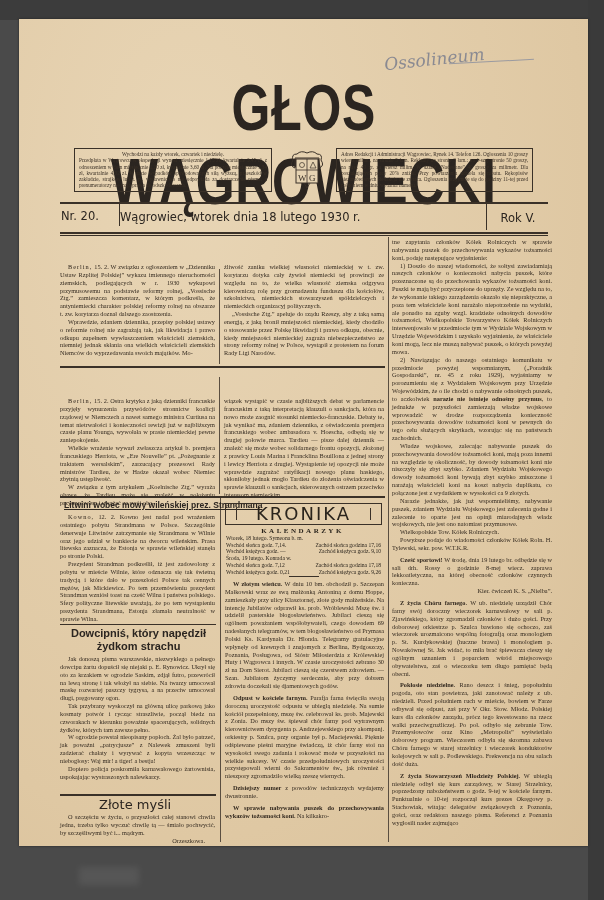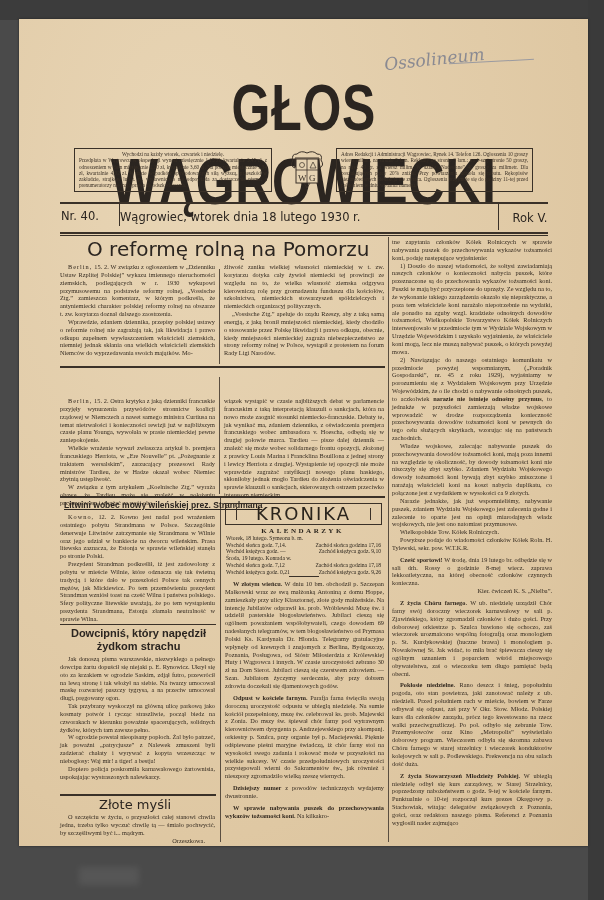--- a/index.html
+++ b/index.html
@@ -33,21 +33,21 @@
   .infobox.right { left:336px; top:148px; width:197px; height:44px; }
   .infobox .first { text-align:center; display:block; }
   .emblem { position:absolute; left:286px; top:150px; width:40px; height:42px; }
   .dateline {
     position:absolute; left:60px; top:202px; width:488px; height:28px;
     border-top:2px solid #3a3128; border-bottom:2px solid #3a3128;
     font-family:"DejaVu Sans", sans-serif; font-size:11.5px; color:#2b2520;
   }
   .dateline .nr { position:absolute; left:0; top:5px; width:58px; border-right:1px solid #3a3128; height:22px; top:0; line-height:24px; padding-left:1px;}
   .dateline .mid { position:absolute; left:60px; top:0; width:424px; line-height:22px; text-align:left; }
-  .dateline .rok { position:absolute; left:426px; top:0; width:62px; height:26px; border-left:1px solid #3a3128; line-height:28px; text-align:center;margin-left:12px; }
+  .dateline .rok { position:absolute; left:426px; top:0; width:62px; height:26px; border-left:1px solid #3a3128; line-height:28px; text-align:center; }
   .rule2 { position:absolute; left:60px; top:233px; width:488px; height:1px; background:#3a3128; }
   .vline { position:absolute; width:1px; background:#5a4e40; }
   .h-sans { font-family:"DejaVu Sans", sans-serif; color:#2b2520; position:absolute; white-space:nowrap; }
   .col { position:absolute; font-size:6.3px; line-height:7.85px; text-align:justify; color:#33291f; }
   .col p { margin:0; text-indent:8px; }
   .col p.noind { text-indent:0; }
   .col b { font-weight:bold; }
   .spaced { letter-spacing:1px; }
   .sep { position:absolute; height:2px; background:#3a3128; }
   .kronika {
@@ -92,32 +92,31 @@
       <path d="M23 18 L26 12 L29 18Z" fill="none" stroke="#3a3128" stroke-width="0.7"></path>
       <path d="M17 33 L20 38 L23 33" fill="none" stroke="#3a3128" stroke-width="0.8"></path>
     </svg>
   </div>
 
   <div class="infobox right" style="left:317px; top:129px;">
     <span>Adres Redakcji i Administracji Wągrowiec, Rynek 14. Telefon 126. Ogłoszenia 10 groszy wiersz milim., na stronie 5 łam. Reklamy na stronie 3 łam.: na 1-szej stronie 50 groszy, na nast. 40 gr. za wiersz milim. W dziale „Nadesłane” 40 groszy za milimetr. Dla poszukujących pracy 20% zniżki. Przy powtarzaniu udziela się rabatu. Rękopisów niezamówionych Redakcja nie zwraca. Ogłoszenia przyjmuje się do godziny 11-tej przed południem w dniu wydania numeru.</span>
   </div>
 
   <div class="dateline" style="left:41px; top:183px;">
-    <div class="nr">Nr. 40.</div>
+    <div class="nr">Nr. 20.</div>
     <div class="mid" style="line-height:26px;">Wągrowiec, wtorek dnia 18 lutego 1930 r.</div>
     <div class="rok">Rok V.</div>
   </div>
   <div class="rule2" style="left:41px; top:216px;"></div>
 
   <div class="vline" style="left:200px; top:250px; height:95px;"></div>
   <div class="vline" style="left:200px; top:358px; height:117px;"></div>
   <div class="vline" style="left:369px; top:218px; height:605px;"></div>
   <div class="vline" style="left:201px; top:478px; height:345px;"></div>
 
-  <div class="h-sans" style="left:68px; top:218px; font-size:20px;">O reformę rolną na Pomorzu</div>
   <div class="col" style="left:41px; top:244px; width:155px;">
     <p class="html-bind"><span class="spaced">Berlin,</span> 15. 2. W związku z ogłoszeniem w „Dzienniku Ustaw Rzplitej Polskiej” wykazu imiennego nieruchomości ziemskich, podlegających w r. 1930 wykupowi przymusowemu na podstawie reformy rolnej, „Vossische Ztg.” zamieszcza komentarz, w którym podkreśla, że antyniemiecki charakter polskiej reformy rolnej na obszarze t. zw. korytarza doznał dalszego zaostrzenia.</p>
     <p class="html-bind">Wprawdzie, zdaniem dziennika, przepisy polskiej ustawy o reformie rolnej nie zagrażają tak, jak likwidacja i prawo odkupu zupełnem wywłaszczeniem właścicieli ziemskich, niemniej jednak skłania ona wielkich właścicieli ziemskich Niemców do wyprzedawania swoich majątków. Mo-</p>
   </div>
   <div class="col" style="left:205px; top:244px; width:160px;">
     <p class="noind html-bind"><span style="text-indent:0">żliwość zaniku wielkiej własności niemieckiej w t. zw. korytarzu dotyka cały żywioł niemiecki tej prowincji ze względu na to, że wielka własność ziemska odgrywa kierowniczą rolę przy gromadzeniu funduszu dla kościołów, szkolnictwa, niemieckich stowarzyszeń spółdzielczych i niemieckich organizacyj politycznych.</span></p>
     <p class="html-bind">„Vossische Ztg.” apeluje do rządu Rzeszy, aby z taką samą energją, z jaką bronił mniejszości niemieckiej, kiedy chodziło o stosowanie przez Polskę likwidacji i prawa odkupu, obecnie, kiedy mniejszości niemieckiej zagraża niebezpieczeństwo ze strony reformy rolnej w Polsce, wystąpił z protestem na forum Rady Ligi Narodów.</p>
   </div>
 
   <div class="sep" style="left:41px; top:347px; width:325px;"></div>

